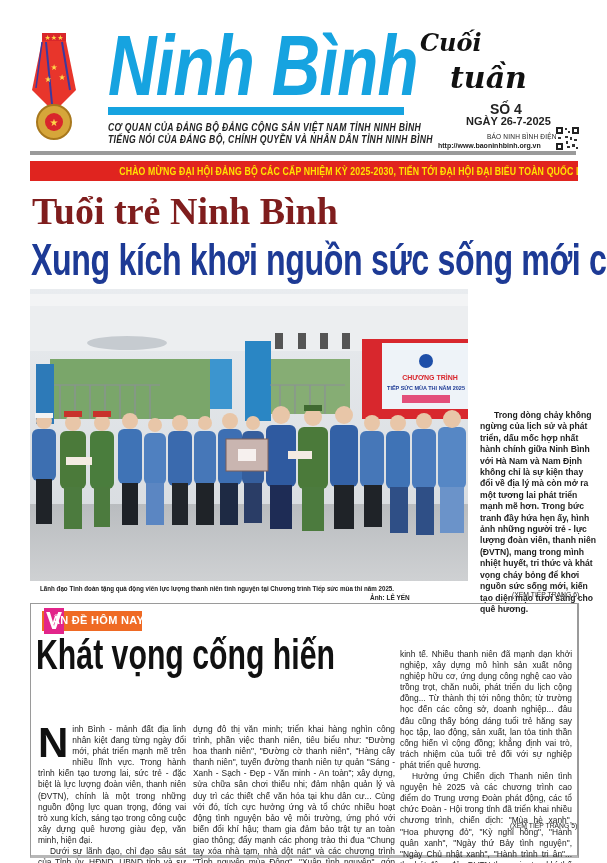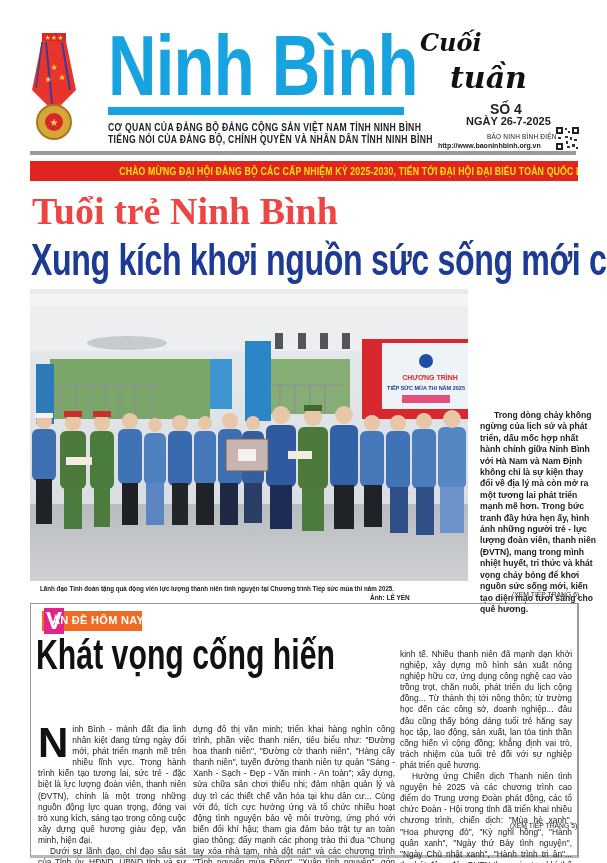--- a/index.html
+++ b/index.html
@@ -1,21 +1,21 @@
 <!DOCTYPE html>
 <html><head>
 <meta charset="utf-8">
 <style>
   * { box-sizing: border-box; margin: 0; padding: 0; }
   html, body { width: 607px; height: 863px; background: #ffffff; overflow: hidden; }
   body { position: relative; font-family: "Liberation Sans", sans-serif; color: #111; }
 
   
   .medal { position: absolute; left: 30px; top: 30px; width: 48px; height: 112px; }
-  .logo-block { position: absolute; left: 108px; top: 27px; width: 296px; }
+  .logo-block { position: absolute; left: 108px; top: 27px; width: 296px; font-style: italic; }
   .logo-title {
     font-family: "Liberation Sans", sans-serif; font-weight: 700; color: #16a3e0;
     font-size: 86px; line-height: 76px; letter-spacing: -1px;
     transform: scaleX(0.78); transform-origin: left top; white-space: nowrap;
     height: 76px;
   }
   .logo-bar { margin-top: 4px; height: 8px; background: #16a3e0; width: 296px; }
   .agency { margin-top: 6px; font-weight: 700; font-size: 10.5px; line-height: 12px; color: #222;
     transform: scaleX(0.82); transform-origin: left top; white-space: nowrap; letter-spacing: 0.4px; }
 
@@ -31,21 +31,21 @@
   .rule-grey { position: absolute; left: 30px; top: 151px; width: 546px; height: 4px; background: #9a9a9a; }
   .banner {
     position: absolute; left: 30px; top: 161px; width: 548px; height: 20px; background: #e0241f;
     color: #ffe200; font-weight: 700; font-size: 11.5px; line-height: 20px; text-align: center; overflow: hidden;
   }
   .banner span { display: inline-block; transform: scaleX(0.76); transform-origin: center; white-space: nowrap; letter-spacing: 0.2px; }
 
   
   .kicker {
     position: absolute; left: 32px; top: 191px; font-family: "Liberation Serif", serif; font-weight: 700;
-    font-size: 38px; line-height: 40px; color: #ef4444; white-space: nowrap;
+    font-size: 38px; line-height: 40px; color: #7f1d1d; white-space: nowrap;
   }
   .headline {
     position: absolute; left: 31px; top: 236px; font-weight: 700; color: #1d3a95;
     font-size: 44px; line-height: 48px; white-space: nowrap; letter-spacing: -0.5px;
     transform: scaleX(0.73); transform-origin: left top;
   }
 
   .photo { position: absolute; left: 30px; top: 289px; width: 438px; height: 292px; overflow: hidden; background: #cfd3d6; }
   .caption { position: absolute; left: 40px; top: 584px; font-size: 7.6px; font-weight: 700; color: #222;
     transform: scaleX(0.82); transform-origin: left top; white-space: nowrap; }

